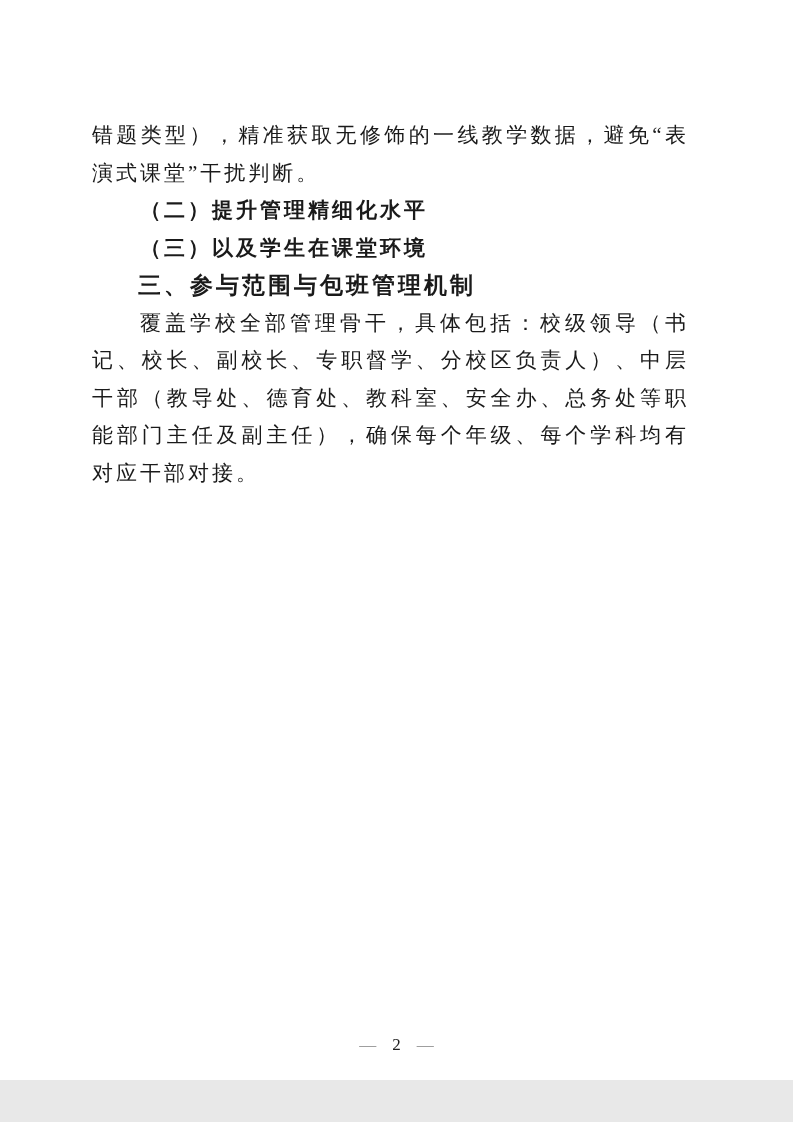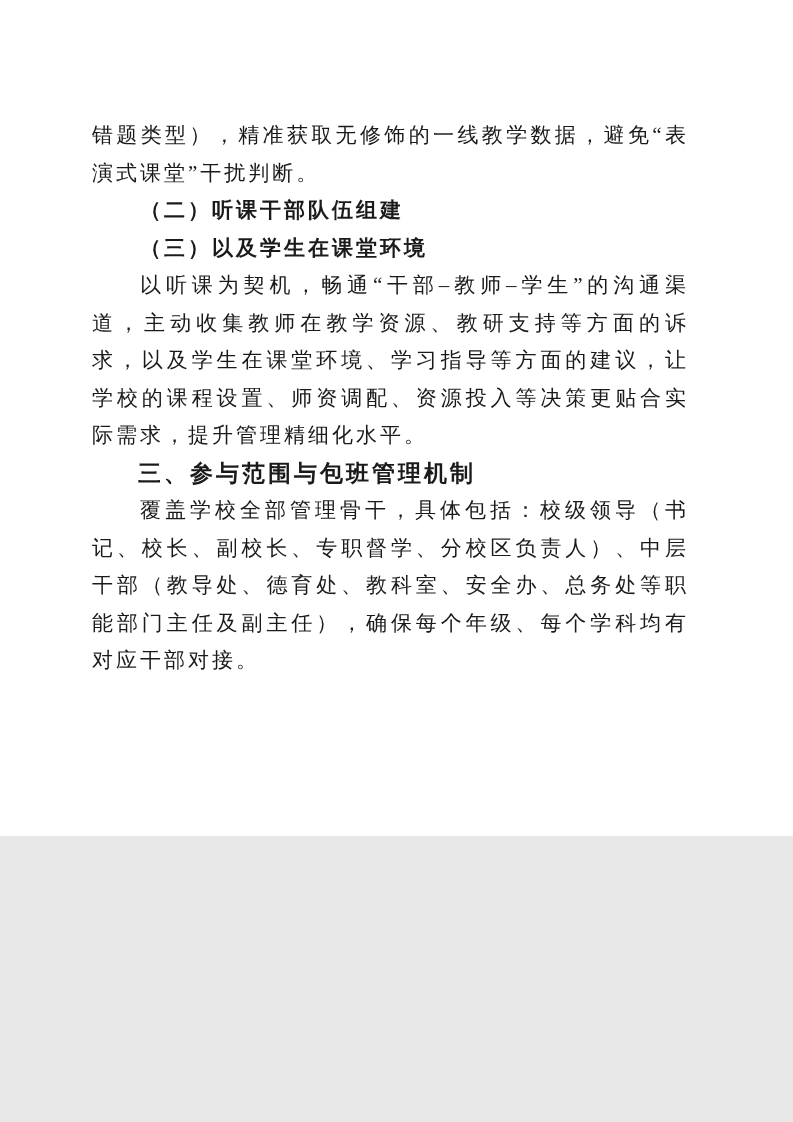--- a/index.html
+++ b/index.html
@@ -3,21 +3,21 @@
 <meta charset="utf-8">
 <style>
   html, body {
     margin: 0;
     padding: 0;
     background: #e8e8e8;
   }
   .page {
     position: relative;
     width: 793px;
-    height: 836px;
+    height: 1080px;
     margin: 0 auto;
     background: #ffffff;
     overflow: hidden;
     font-family: "Liberation Serif", "DejaVu Serif", serif;
     color: #1a1a1a;
   }
   .content {
     position: absolute;
     left: 92px;
     top: 117px;
@@ -71,26 +71,25 @@
   }
 </style>
 </head>
 <body>
 
 <div class="page">
 
   <div class="content">
     <p class="para-cont">错题类型），精准获取无修饰的一线教学数据，避免“表演式课堂”干扰判断。</p>
 
-    <p class="subhead">（二）听课干部队伍组建</p>
+    <p class="subhead">（二）提升管理精细化水平</p>
 
 
     <p class="subhead">（三）以及学生在课堂环境</p>
 
-    <p class="para">以听课为契机，畅通“干部–教师–学生”的沟通渠道，主动收集教师在教学资源、教研支持等方面的诉求，以及学生在课堂环境、学习指导等方面的建议，让学校的课程设置、师资调配、资源投入等决策更贴合实际需求，提升管理精细化水平。</p>
 
 
 
     <p class="section-head">三、参与范围与包班管理机制</p>
 
 
     <p class="para">覆盖学校全部管理骨干，具体包括：校级领导（书记、校长、副校长、专职督学、分校区负责人）、中层干部（教导处、德育处、教科室、安全办、总务处等职能部门主任及副主任），确保每个年级、每个学科均有对应干部对接。</p>
   </div>
 
   <div class="footer">

